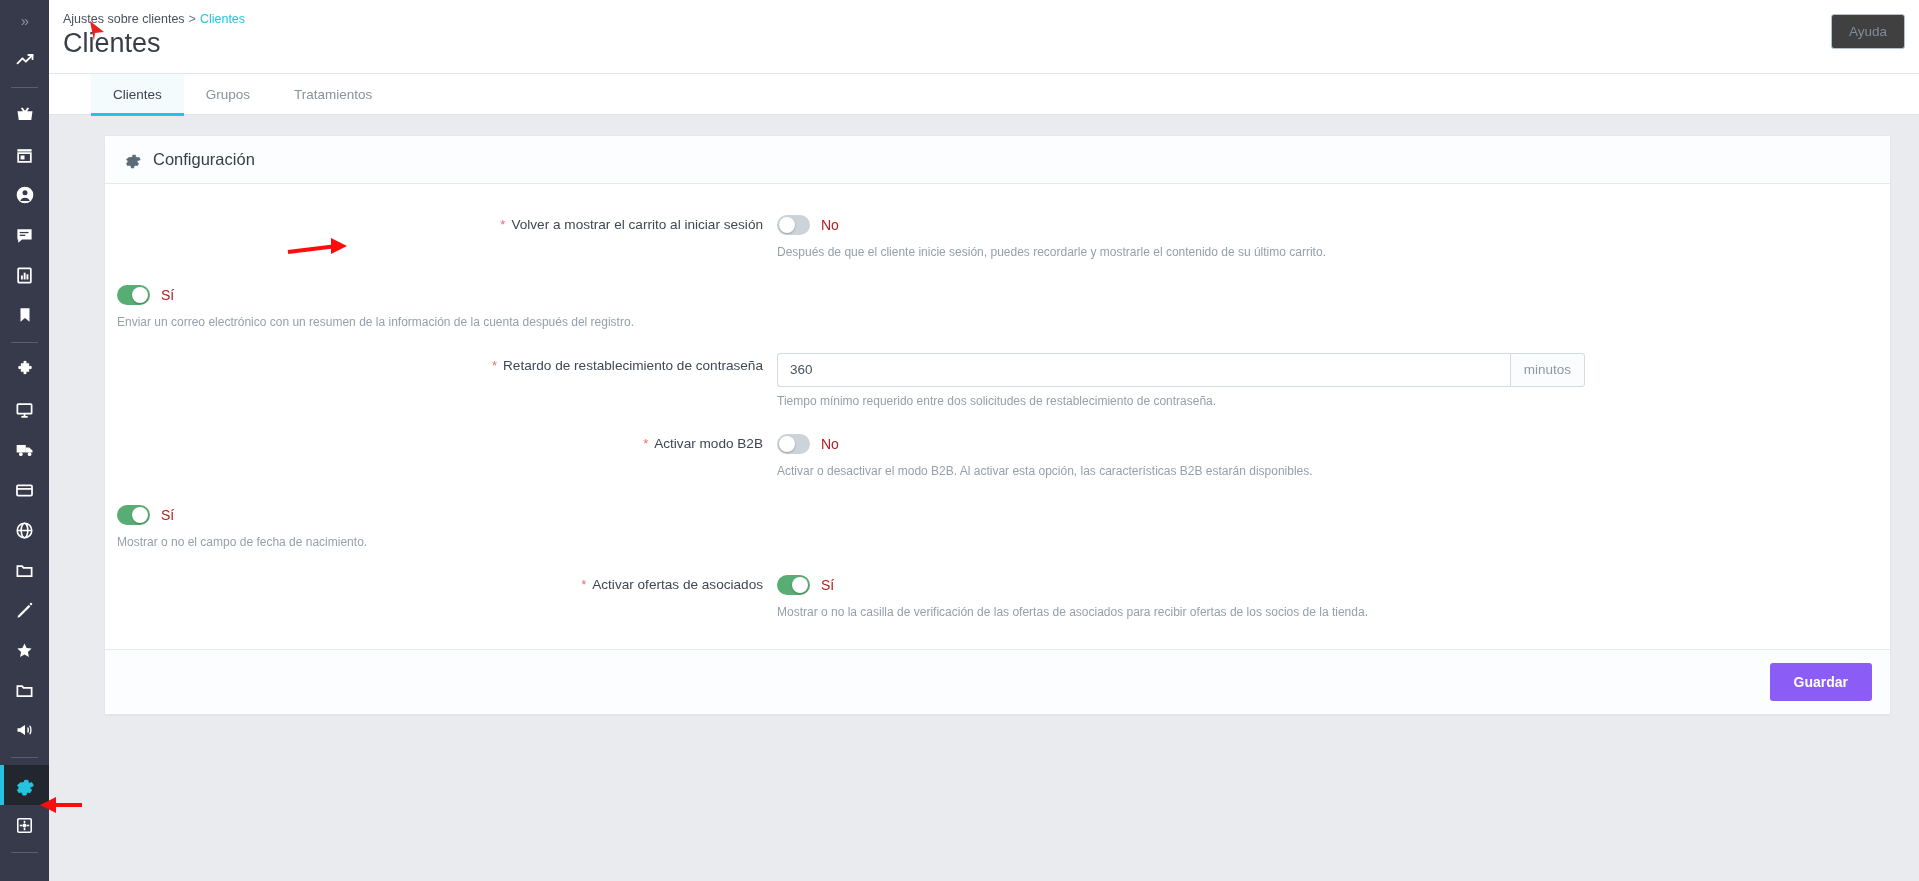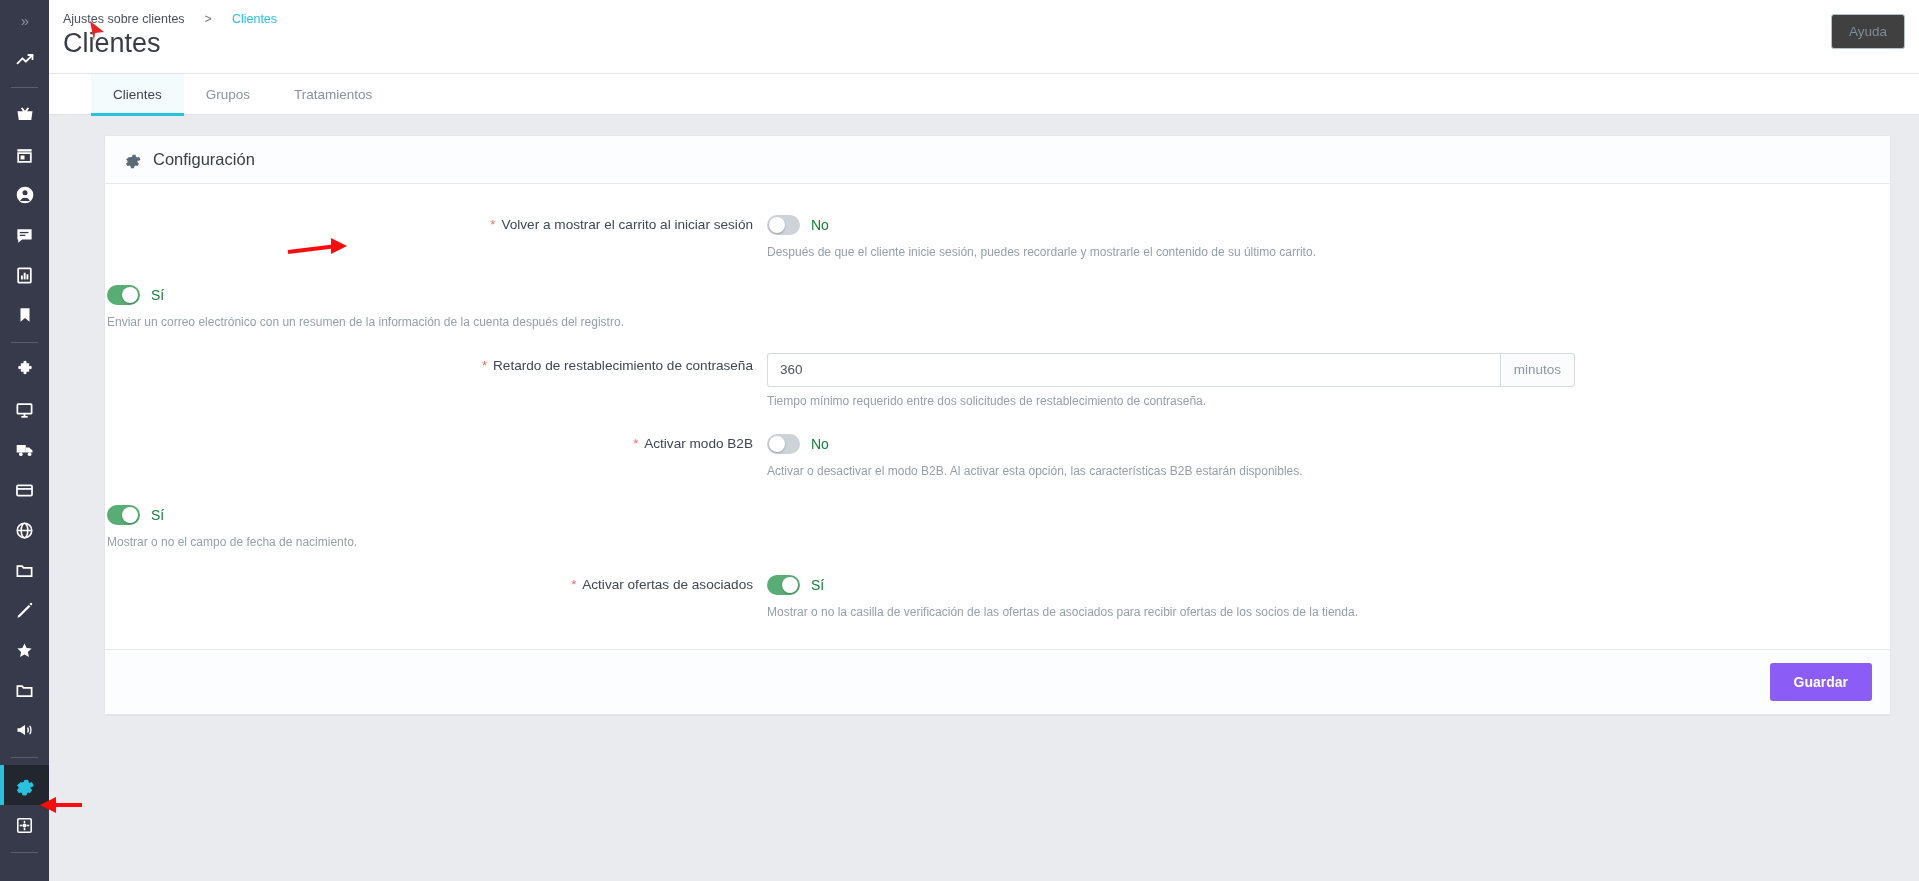--- a/index.html
+++ b/index.html
@@ -56,21 +56,21 @@
   
   .pageheader {
     background: #ffffff;
     padding: 8px 0 0 0;
     position: relative;
     border-bottom: 1px solid #e2e5e9;
   }
   .breadcrumb {
     font-size: 12.5px; color: #4a4f5a;
     padding: 4px 0 0 14px;
-    display: flex; align-items: center; gap: 20px;
+    display: flex; align-items: center; gap: 4px;
   }
   .breadcrumb .sep { color: #6c7580; }
   .breadcrumb a { color: #25c3e0; text-decoration: none; }
   .page-title {
     font-size: 27px; font-weight: normal; color: #383d47;
     padding: 2px 0 14px 14px; line-height: 1.15;
   }
   .ayuda-btn {
     position: absolute; right: 14px; top: 14px;
     border: 1px solid #b3c2cc;
@@ -124,21 +124,21 @@
   }
   .card-header {
     display: flex; align-items: center; gap: 11px;
     padding: 14px 18px;
     border-bottom: 1px solid #e6e9ec;
     background: #fcfdfe;
   }
   .card-header .ttl {
     font-size: 16.5px; color: #383d47;
   }
-  .card-body { padding: 28px 0 24px 0; }
+  .card-body { padding: 28px 0 24px 0; margin-left: 10px; }
   .card-footer {
     border-top: 1px solid #e6e9ec;
     background: #fcfdfe;
     padding: 13px 18px;
     display: flex; justify-content: flex-end;
   }
   .guardar-btn {
     background: #8b5cf6; border: none; color: #ffffff;
     font-size: 14px; font-weight: bold;
     padding: 11px 24px; border-radius: 3px; cursor: pointer;
@@ -180,21 +180,21 @@
   }
   .switch.on { background: #58ad74; }
   .switch .knob {
     position: absolute; top: 2px; left: 2px;
     width: 16px; height: 16px; border-radius: 50%;
     background: #ffffff;
     box-shadow: 0 1px 2px rgba(0,0,0,.25);
     transition: none;
   }
   .switch.on .knob { left: 15px; }
-  .switch-text { font-size: 14px; color: #15803d; }
+  .switch-text { font-size: 14px; color: #b91c1c; }
   .help-text {
     font-size: 12px; color: #96a0aa;
     margin-top: 6px;
     line-height: 1.45;
   }
   .input-group { display: flex; width: 808px; }
   .txt-input {
     flex: 1 1 auto;
     border: 1px solid #d3dbe2;
     border-right: none;

